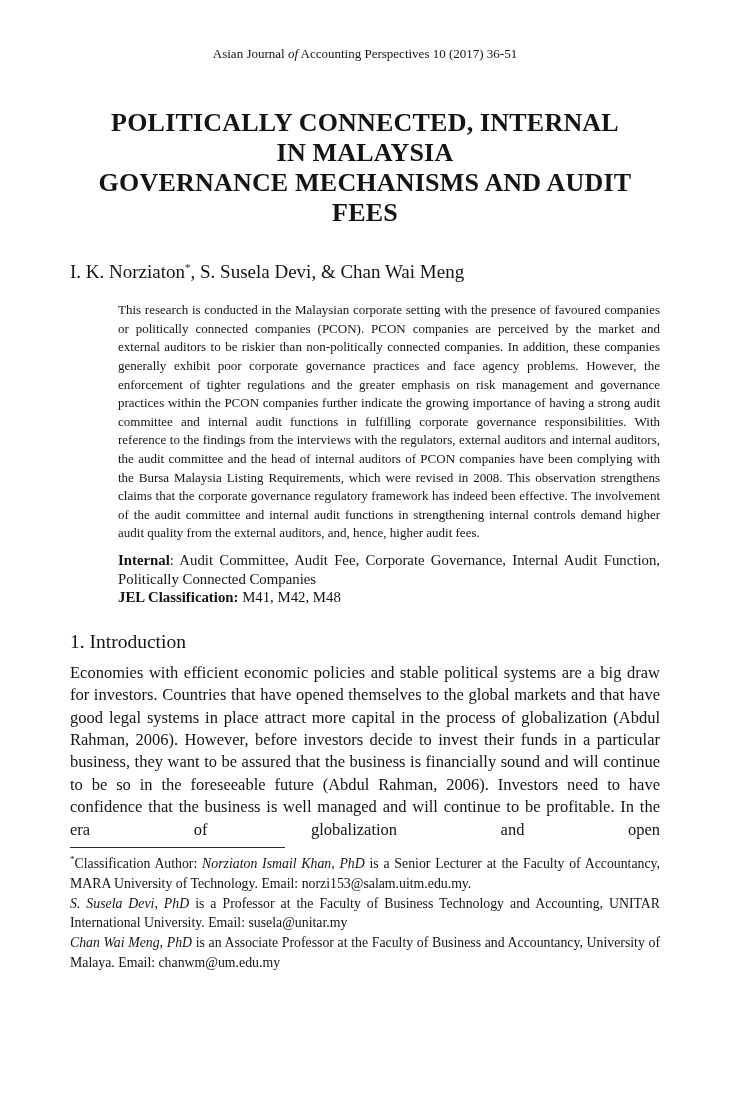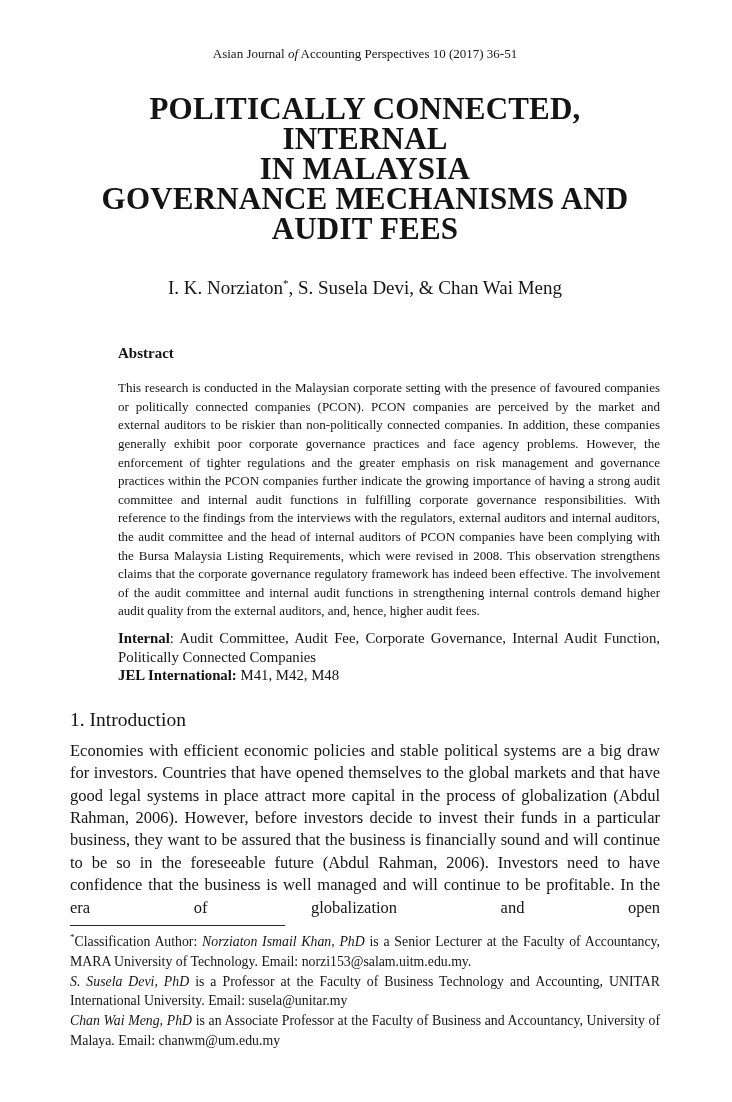--- a/index.html
+++ b/index.html
@@ -17,30 +17,30 @@
   }
   .journal-line {
     padding-top: 46px;
     text-align: center;
     font-size: 13px;
     line-height: 1.25;
     white-space: nowrap;
   }
   .journal-line i { font-style: italic; }
   .paper-title {
-    margin-top: 32px;
+    margin-top: 46px;
     text-align: center;
-    font-size: 31px;
+    font-size: 26px;
     font-weight: bold;
     line-height: 30px;
     letter-spacing: 0.2px;
   }
   .authors-line {
     margin-top: 32px;
-    text-align: center;
+    text-align: left;
     font-size: 19px;
     line-height: 24px;
   }
   .authors-line sup {
     font-size: 11px;
     vertical-align: super;
     line-height: 0;
   }
   .abstract-section { margin-left: 48px; }
   .abstract-heading {
@@ -103,24 +103,23 @@
 
   <h1 class="paper-title">
     <div>POLITICALLY CONNECTED, INTERNAL</div>
     <div>IN MALAYSIA</div>
     <div>GOVERNANCE MECHANISMS AND AUDIT FEES</div>
   </h1>
 
   <div class="authors-line"><span>I. K. Norziaton</span><sup>*</sup><span>, S. Susela Devi, &amp; Chan Wai Meng</span></div>
 
   <section class="abstract-section">
-    <div class="abstract-heading">Abstract</div>
     <p class="abstract-body">This research is conducted in the Malaysian corporate setting with the presence of favoured companies or politically connected companies (PCON). PCON companies are perceived by the market and external auditors to be riskier than non-politically connected companies. In addition, these companies generally exhibit poor corporate governance practices and face agency problems. However, the enforcement of tighter regulations and the greater emphasis on risk management and governance practices within the PCON companies further indicate the growing importance of having a strong audit committee and internal audit functions in fulfilling corporate governance responsibilities. With reference to the findings from the interviews with the regulators, external auditors and internal auditors, the audit committee and the head of internal auditors of PCON companies have been complying with the Bursa Malaysia Listing Requirements, which were revised in 2008. This observation strengthens claims that the corporate governance regulatory framework has indeed been effective. The involvement of the audit committee and internal audit functions in strengthening internal controls demand higher audit quality from the external auditors, and, hence, higher audit fees.</p>
     <p class="keywords-para"><b>Internal</b><span>: Audit Committee, Audit Fee, Corporate Governance, Internal Audit Function, Politically Connected Companies</span></p>
-    <p class="jel-para"><b>JEL International:</b><span> M41, M42, M48</span></p>
+    <p class="jel-para"><b>JEL Classification:</b><span> M41, M42, M48</span></p>
   </section>
 
   <h2 class="intro-heading">1. Introduction</h2>
   <p class="intro-para">Economies with efficient economic policies and stable political systems are a big draw for investors. Countries that have opened themselves to the global markets and that have good legal systems in place attract more capital in the process of globalization (Abdul Rahman, 2006). However, before investors decide to invest their funds in a particular business, they want to be assured that the business is financially sound and will continue to be so in the foreseeable future (Abdul Rahman, 2006). Investors need to have confidence that the business is well managed and will continue to be profitable. In the era of globalization and open</p>
 
   <hr class="footnote-rule">
 
   <div class="footnotes">
     <p><sup class="fn-sup">*</sup><span>Classification Author: </span><i>Norziaton Ismail Khan, PhD</i><span> is a Senior Lecturer at the Faculty of Accountancy, MARA University of Technology. Email: norzi153@salam.uitm.edu.my.</span></p>
     <p><i>S. Susela Devi, PhD</i><span> is a Professor at the Faculty of Business Technology and Accounting, UNITAR International University. Email: susela@unitar.my</span></p>

